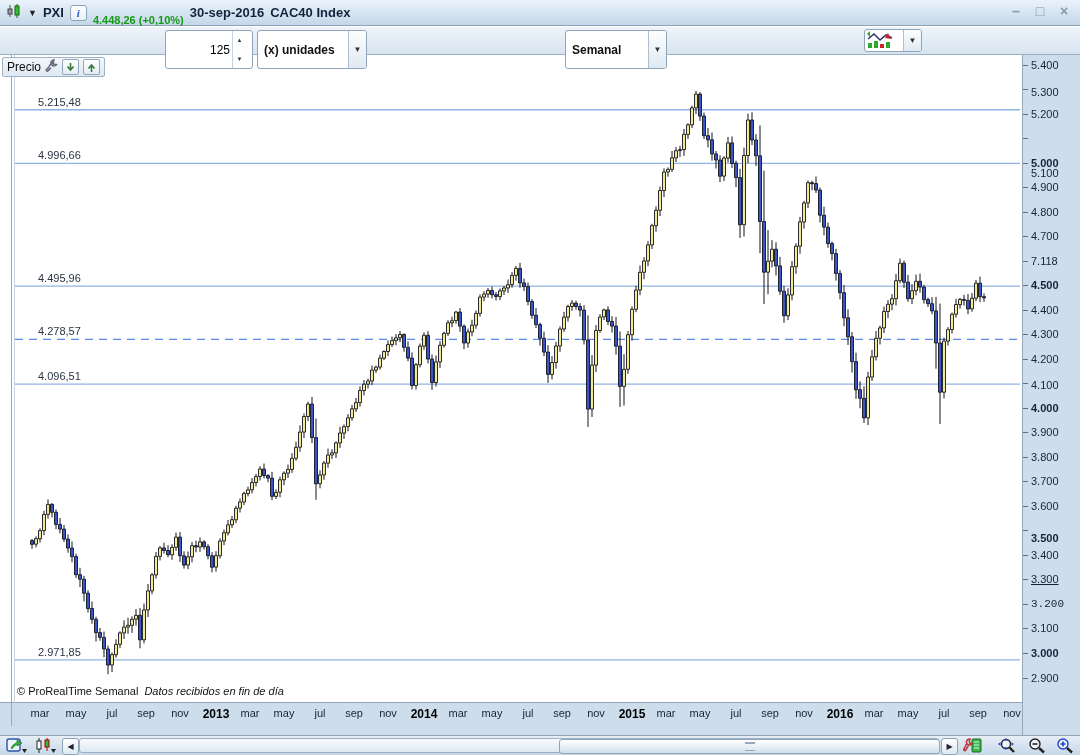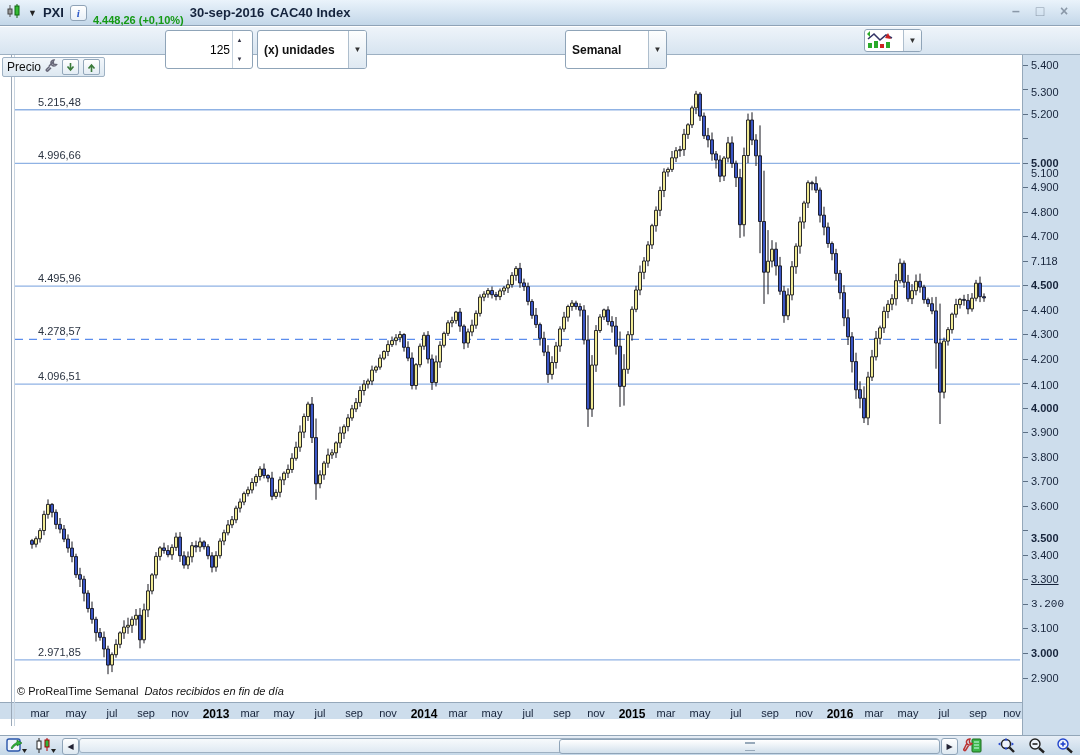--- a/index.html
+++ b/index.html
@@ -30,21 +30,21 @@
   .numin{position:absolute;left:165px;width:88px;}
   .numin input{border:0;outline:0;width:62px;text-align:right;font:12px "Liberation Sans",sans-serif;padding-right:2px;}
   .spin{display:flex;flex-direction:column;width:13px;height:100%;border-left:1px solid #c6d2dd;}
   .spin span{flex:1;display:flex;align-items:center;justify-content:center;font-size:6px;color:#334;}
   .selunits{position:absolute;left:257px;width:110px;padding-left:6px;}
   .seltf{position:absolute;left:565px;width:102px;padding-left:6px;font-weight:bold;}
   .charttype{position:absolute;left:864px;width:58px;top:2px;height:23px;}
   
   .axisband{position:absolute;left:1022px;top:55px;width:58px;height:680px;
     background:#cdddec;border-left:1px solid #95a8ba;box-sizing:border-box;}
-  .monthband{position:absolute;left:0;top:702px;width:1022px;height:17px;
+  .monthband{position:absolute;left:0;top:702px;width:1022px;height:36px;
     background:#cdddec;border-top:1px solid #95a8ba;box-sizing:border-box;}
   .ytick{position:absolute;left:8px;font-size:11px;color:#16233a;transform:translateY(-6px);}
   .ytick.bold{font-weight:bold;}
   .ydash{position:absolute;left:0;width:5px;height:1px;background:#5d7085;}
   .mlabel{position:absolute;top:4px;font-size:11px;color:#16233a;transform:translateX(-50%);}
   .mlabel.year{font-weight:bold;font-size:12px;color:#000;}
   .lvl{position:absolute;font-size:11px;color:#2b3442;background:rgba(255,255,255,.75);padding:0 1px;margin-left:20px;}
   .copyright{position:absolute;left:17px;top:685px;font-size:11px;color:#111;}
   .copyright i{margin-left:6px;}
   .pricetab{position:absolute;left:2px;top:57px;height:18px;display:flex;align-items:center;gap:4px;

